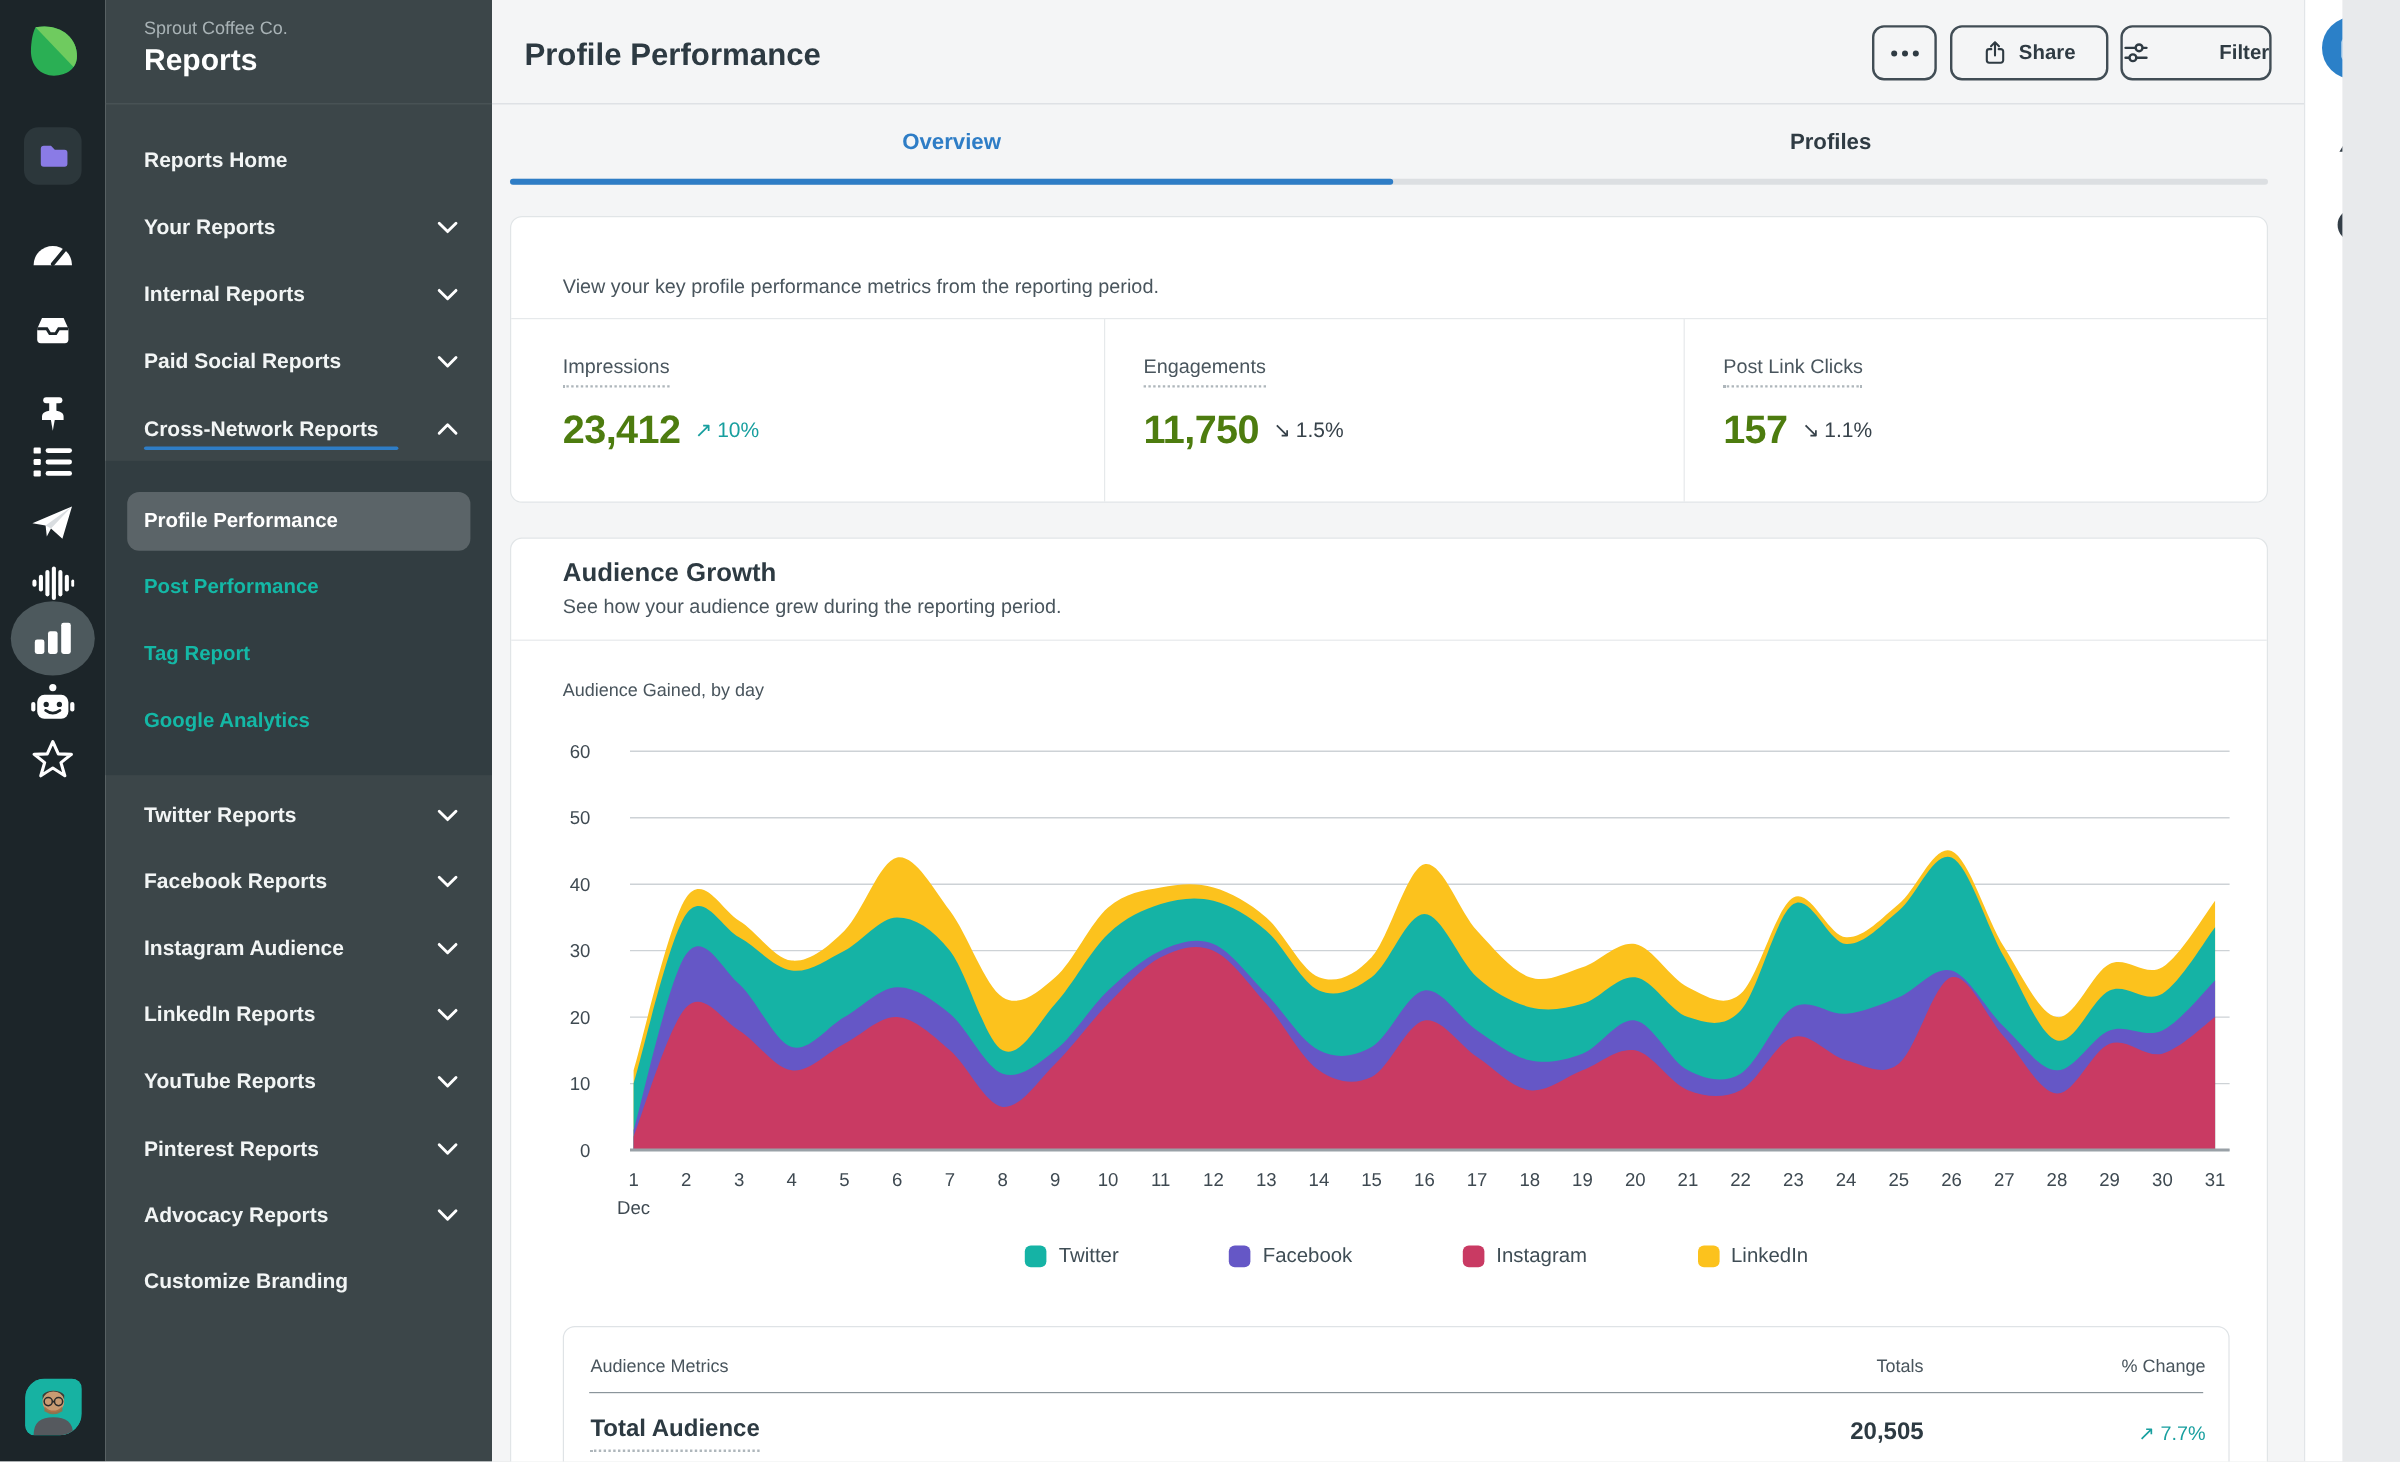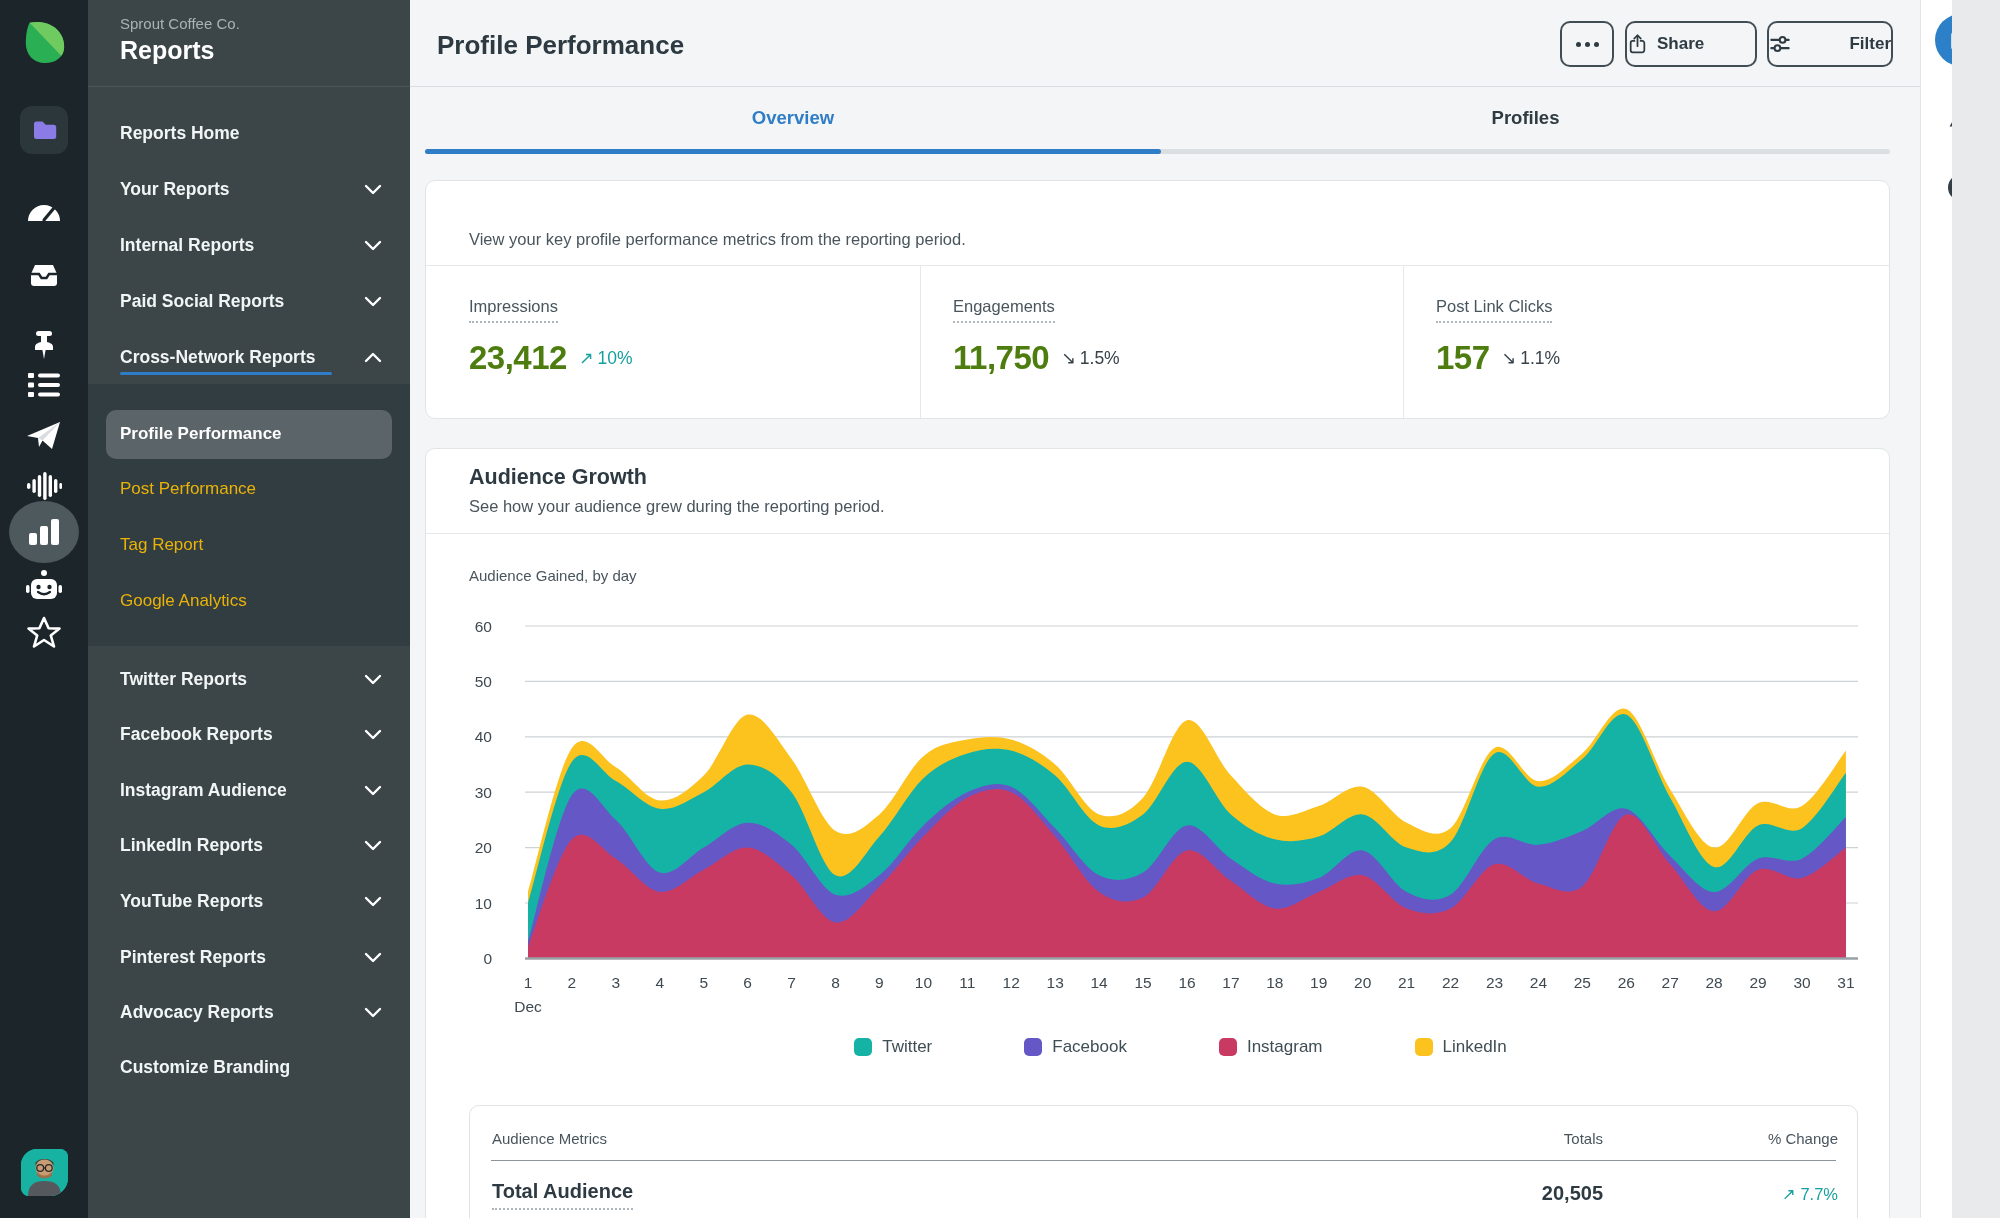--- a/index.html
+++ b/index.html
@@ -16,39 +16,39 @@
   .avatar{position:absolute;left:21px;top:1149px;width:47px;height:47px;border-radius:16px 8px 18px 8px;background:#17b2a2;overflow:hidden;}
 
   
   .sidebar{left:88px;top:0;width:322px;height:1218px;background:#3c4649;}
   .sb-company{position:absolute;left:32px;top:15px;font-size:15px;color:#a9b3b6;}
   .sb-title{position:absolute;left:32px;top:36px;font-size:25px;font-weight:bold;color:#fff;}
   .sb-div{position:absolute;left:0;top:86px;width:322px;height:1px;background:#4c5659;}
   .sb-subpanel{position:absolute;left:0;top:384px;width:322px;height:262px;background:#323d41;}
   .sb-item{position:absolute;left:0;width:322px;height:40px;display:flex;align-items:center;cursor:pointer;}
   .sb-item .lbl{margin-left:32px;font-size:17.5px;font-weight:600;color:#f2f5f5;}
-  .sb-item.sub .lbl{font-weight:400;color:#eab308;font-size:17px;}
+  .sb-item.sub .lbl{font-weight:700;color:#14b8a6;font-size:17px;}
   .sb-item.sub.active .lbl{font-weight:700;color:#fff;}
   .sb-item .chev{position:absolute;right:28px;}
   .pill{position:absolute;left:18px;top:410px;width:286px;height:49px;border-radius:10px;background:#5b6468;}
   .cn-underline{position:absolute;left:32px;top:372px;width:212px;height:3px;background:#2e7dc6;border-radius:2px;}
 
   
   .main-bg{left:410px;top:0;width:1510px;height:1218px;background:#f4f5f6;}
   .main-hdiv{left:410px;top:86px;width:1510px;height:1px;background:#d9dde0;}
   .page-title{left:437px;top:30px;font-size:26px;font-weight:bold;color:#2d3a42;}
   .btn{position:absolute;top:21px;height:46px;border:2px solid #414d55;border-radius:10px;
        display:flex;align-items:center;box-sizing:border-box;cursor:pointer;background:transparent;
        font-size:17px;font-weight:600;color:#2f3b43;}
   .date-btn{left:997px;width:549px;padding:0 14px;}
   .date-bold{font-size:19px;font-weight:bold;margin-left:10px;white-space:nowrap;}
   .date-cmp{font-size:15.5px;font-weight:400;color:#515d64;margin-left:9px;white-space:nowrap;}
   .more-btn{left:1560px;width:54px;justify-content:center;gap:4px;}
   .dot{width:5px;height:5px;border-radius:50%;background:#2f3b43;}
-  .share-btn{left:1625px;width:132px;gap:9px;}
+  .share-btn{left:1625px;width:132px;justify-content:center;gap:9px;}
   .filter-btn{left:1767px;width:126px;justify-content:space-between;gap:25px;}
 
   .tab{position:absolute;top:96px;height:44px;display:flex;align-items:center;justify-content:center;
        font-size:18.5px;font-weight:600;cursor:pointer;}
   .tab-track{left:425px;top:149px;width:1465px;height:5px;background:#dcdfe2;border-radius:3px;}
   .tab-track-active{left:425px;top:149px;width:736px;height:5px;background:#2e7dc6;border-radius:3px;}
 
   .card{position:absolute;left:425px;width:1465px;background:#fff;border:1px solid #e1e5e7;border-radius:10px;box-sizing:border-box;}
   .card-title{position:absolute;left:43px;font-size:21.5px;font-weight:bold;color:#2d3a42;}
   .card-sub{position:absolute;left:43px;font-size:16.5px;color:#49555d;}

